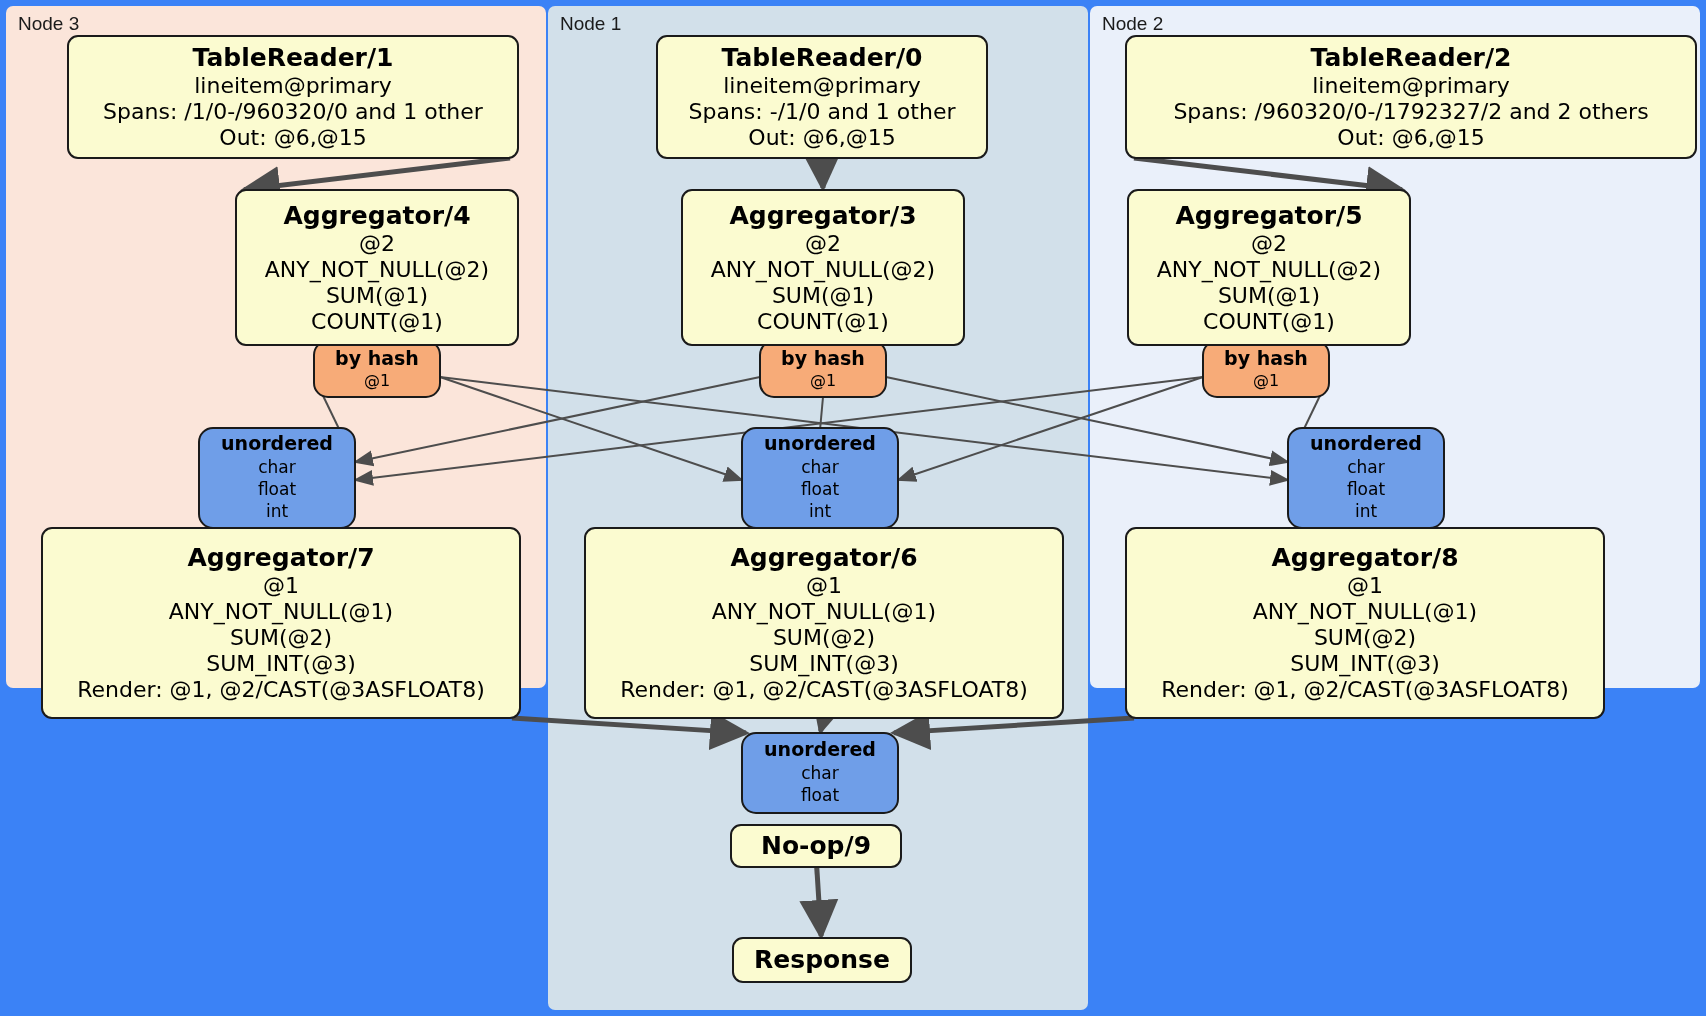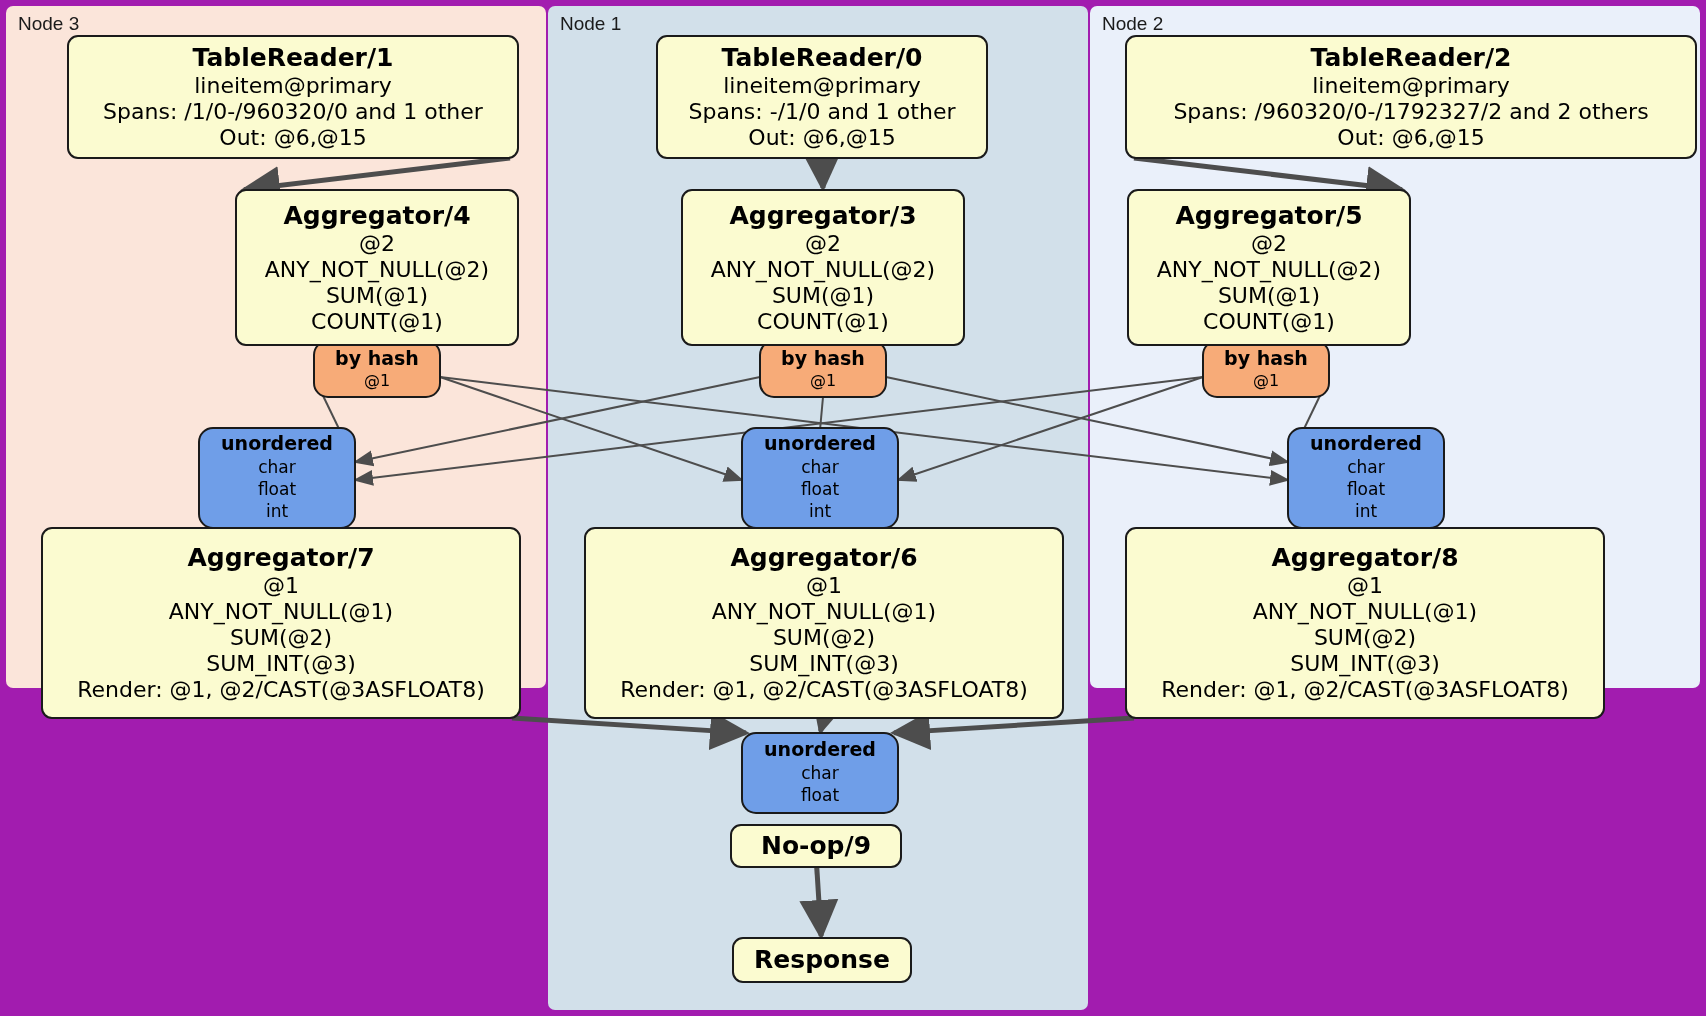--- a/index.html
+++ b/index.html
@@ -1,17 +1,17 @@
 <!DOCTYPE html>
 <html><head>
 <meta charset="utf-8">
 <style>
   html,body{margin:0;padding:0;background:#ffffff;}
   body{font-family:"DejaVu Sans","Liberation Sans",sans-serif;}
-  #stage{position:relative;width:1706px;height:1016px;overflow:hidden;background:#a21caf;}
+  #stage{position:relative;width:1706px;height:1016px;overflow:hidden;background:#3b82f6;}
   svg#diagram{position:absolute;left:0;top:0;width:1706px;height:1016px;}
   .node-panel-label{font-size:19px;fill:#1a1a1a;font-family:"Liberation Sans",sans-serif;}
   .box-title{font-weight:bold;font-size:25px;fill:#000;font-family:"DejaVu Sans",sans-serif;}
   .box-line{font-size:22px;fill:#000;font-family:"DejaVu Sans",sans-serif;}
   .router-title{font-weight:bold;font-size:19px;fill:#000;font-family:"DejaVu Sans",sans-serif;}
   .router-line{font-size:16px;fill:#000;font-family:"DejaVu Sans",sans-serif;}
   .recv-title{font-weight:bold;font-size:19px;fill:#000;font-family:"DejaVu Sans",sans-serif;}
   .recv-line{font-size:17px;fill:#000;font-family:"DejaVu Sans",sans-serif;}
   .proc-box{fill:#fbfbd0;stroke:#1a1a1a;stroke-width:2;}
   .router-box{fill:#f7ab78;stroke:#1a1a1a;stroke-width:2;}

